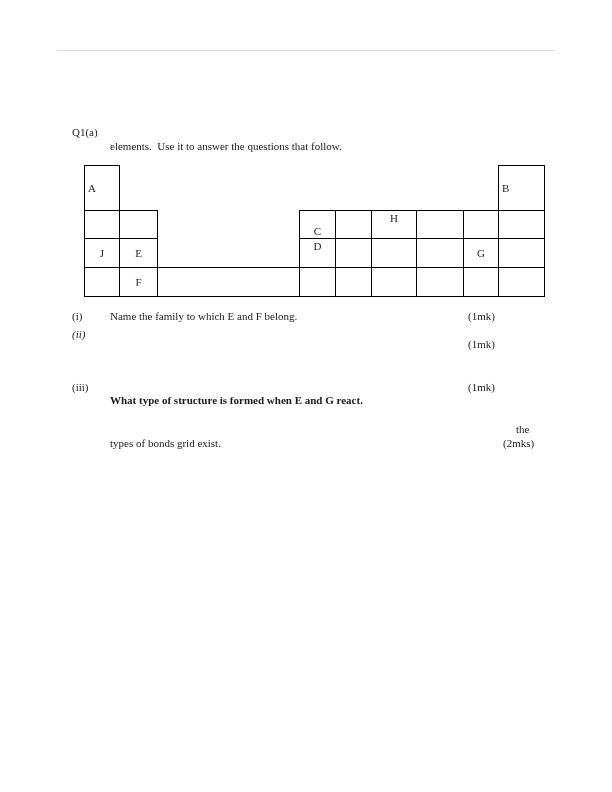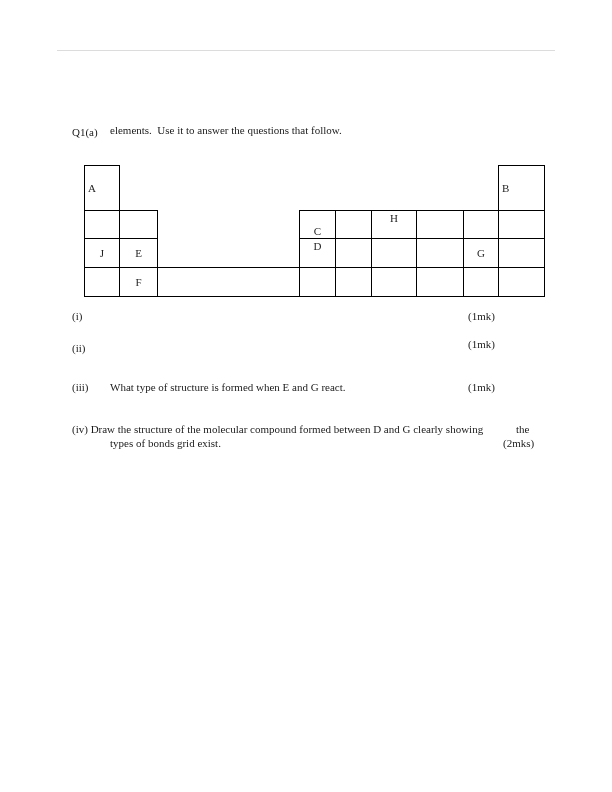--- a/index.html
+++ b/index.html
@@ -34,21 +34,21 @@
   .pg-word{color:#8c8c8c;letter-spacing:3px;margin-left:0;}
 </style>
 </head>
 <body>
 
 <div class="page">
 
   <div class="rule" style="left:57px;top:50px;width:498px;background:#dcdcdc;"></div>
 
   <span class="txt" style="left:72px;top:126px;">Q1(a)</span>
-  <span class="txt wrapless" style="left:110px;top:124px;">elements.  Use it to answer the questions that follow.</span>
+  <span class="txt wrapless" style="left:110px;top:140px;">elements.  Use it to answer the questions that follow.</span>
 
   <div>
 
     <div class="cell h-l v-c" style="left:84px;top:165px;width:36px;height:46px;">
       <span>A</span>
     </div>
     <div class="cell h-l v-c" style="left:498px;top:165px;width:47px;height:46px;">
       <span>B</span>
     </div>
 
@@ -91,30 +91,30 @@
     <div class="cell" style="left:157px;top:267px;width:143px;height:30px;"></div>
     <div class="cell" style="left:299px;top:267px;width:37px;height:30px;"></div>
     <div class="cell" style="left:335px;top:267px;width:37px;height:30px;"></div>
     <div class="cell" style="left:371px;top:267px;width:46px;height:30px;"></div>
     <div class="cell" style="left:416px;top:267px;width:48px;height:30px;"></div>
     <div class="cell" style="left:463px;top:267px;width:36px;height:30px;"></div>
     <div class="cell" style="left:498px;top:267px;width:47px;height:30px;"></div>
   </div>
 
   <span class="txt" style="left:72px;top:310px;">(i)</span>
+  <span class="txt" style="left:110px;top:310px;">Name the family to which E and F belong.</span>
   <span class="txt" style="left:468px;top:310px;">(1mk)</span>
 
-  <span class="txt" style="left:72px;top:342px;">(ii)</span>
+  <span class="txt" style="left:72px;top:328px;font-style:italic;">(ii)</span>
   <span class="txt" style="left:468px;top:338px;">(1mk)</span>
 
   <span class="txt" style="left:72px;top:381px;">(iii)</span>
-  <span class="txt" style="left:110px;top:381px;">What type of structure is formed when E and G react.</span>
+  <span class="txt" style="left:110px;top:394px;font-weight:bold;">What type of structure is formed when E and G react.</span>
   <span class="txt" style="left:468px;top:381px;">(1mk)</span>
 
-  <span class="txt" style="left:72px;top:423px;">(iv) Draw the structure of the molecular compound formed between D and G clearly showing</span>
   <span class="txt" style="left:516px;top:423px;">the</span>
   <span class="txt" style="left:110px;top:437px;">types of bonds grid exist.</span>
   <span class="txt" style="left:503px;top:437px;">(2mks)</span>
 
   <span class="txt" style="left:72px;top:643px;">(v)</span>
   <span class="txt" style="left:503px;top:643px;">(1mk)</span>
 
   <div class="rule" style="left:57px;top:721px;width:498px;background:#bdbdbd;"></div>
   <div class="footer-wrap">
     <span class="pg-num">2</span>

